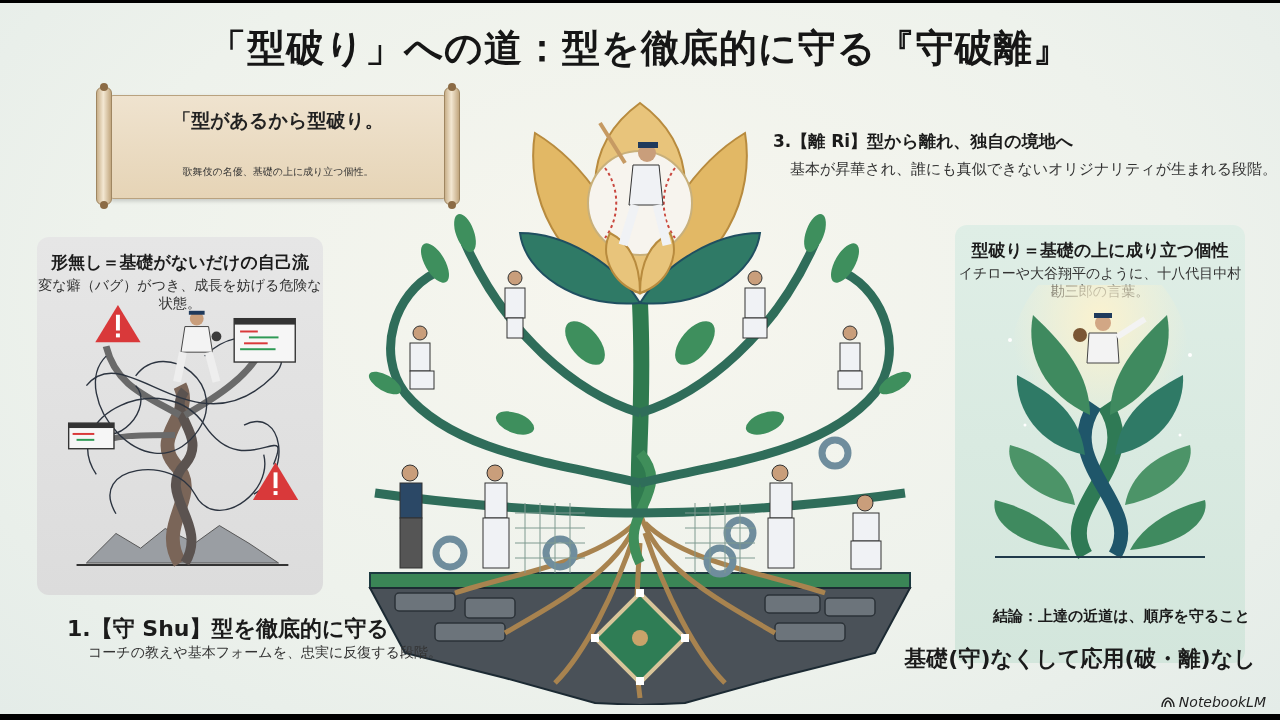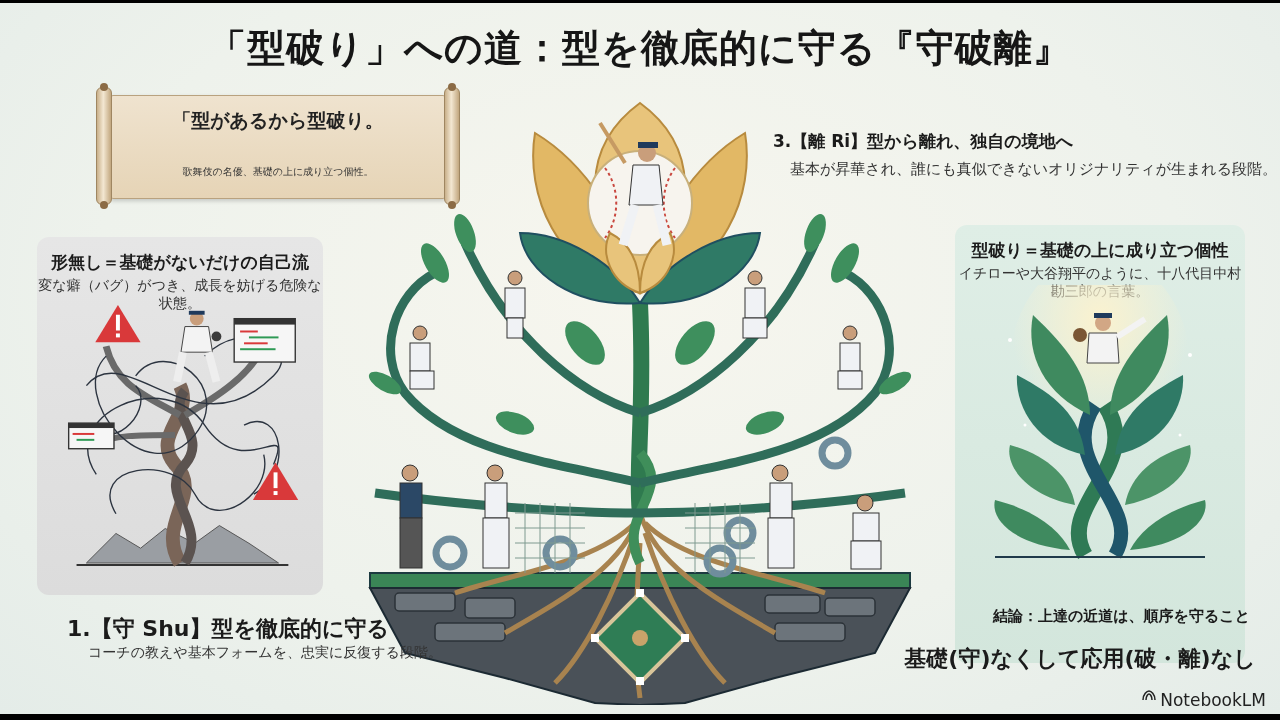--- a/index.html
+++ b/index.html
@@ -48,21 +48,21 @@
   .panel .psub { position: absolute; left: 0; right: 0; top: 40px; text-align: center; font-size: 14px; color: #333; }
   .panel .art { position: absolute; left: 10px; right: 10px; top: 60px; bottom: 10px; }
   
   .stage3-title { position: absolute; left: 773px; top: 127px; font-size: 17px; font-weight: bold; }
   .stage3-sub { position: absolute; left: 790px; top: 157px; font-size: 15px; color: #333; }
   .stage1-title { position: absolute; left: 67px; top: 611px; font-size: 22px; font-weight: bold; }
   .stage1-sub { position: absolute; left: 88px; top: 641px; font-size: 14px; color: #333; }
   .concl-head { position: absolute; left: 930px; top: 604px; width: 320px; text-align: right; font-size: 15px; font-weight: bold; }
   .concl-main { position: absolute; left: 890px; top: 626px; width: 380px; text-align: center; font-size: 22px; font-weight: bold; margin-top: 15px; }
   .concl-sub { position: absolute; left: 890px; top: 664px; width: 380px; text-align: center; font-size: 10px; color: #333; }
-  .brand { position: absolute; right: 14px; bottom: 4px; font-size: 17px; color: #222; display: flex; gap: 4px; }
+  .brand { position: absolute; right: 14px; bottom: 4px; font-size: 14px; color: #222; display: flex; align-items: center; gap: 4px; font-style: italic; }
   
   .center-art { position: absolute; left: 355px; top: 90px; width: 570px; height: 612px; }
   .bottom-bar { position: absolute; left: 0; bottom: 0; width: 1280px; height: 6px; background: #000; }
 </style>
 </head>
 <body>
 
 <div class="canvas">
 
   <div class="title">「型破り」への道：型を徹底的に守る『守破離』</div>

